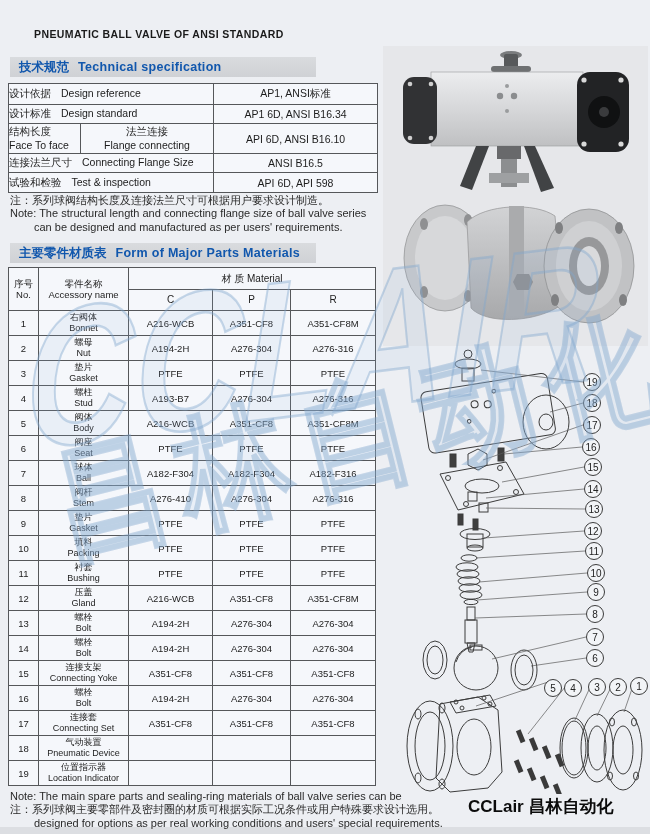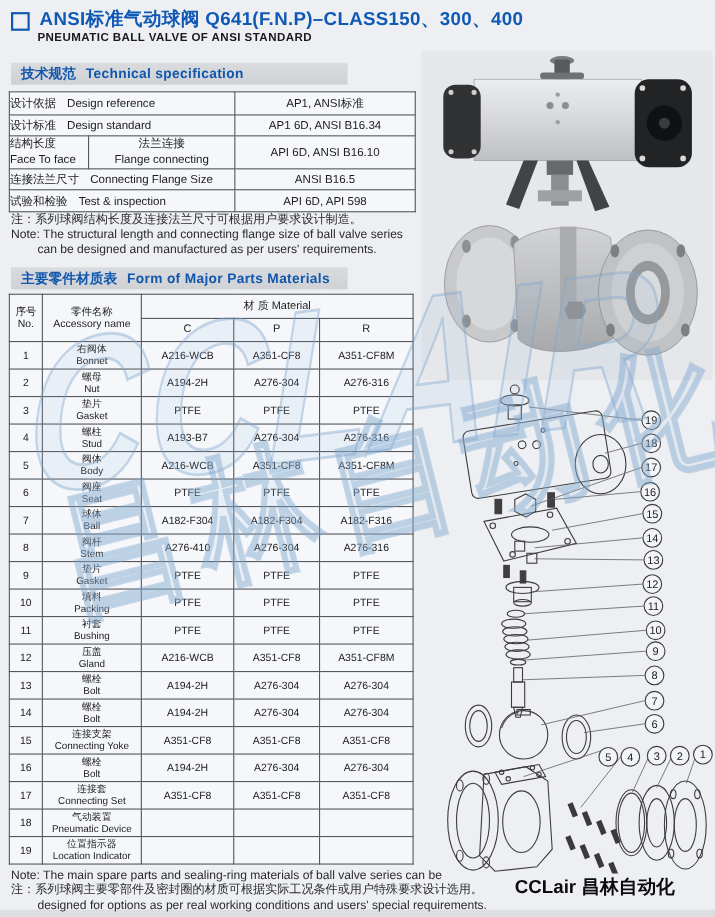--- a/index.html
+++ b/index.html
@@ -56,24 +56,20 @@
   .bottom-strip{position:absolute;left:0;bottom:0;width:100%;height:7px;background:#dcdee2;}
 </style>
 </head>
 <body>
 
 <div class="page">
 
   <div class="wm wm-latin">CCLAIR</div>
   <div class="wm wm-cjk">昌林自动化</div>
 
-  <div class="title-row">
-    <span class="title-sq"></span>
-    <h1 class="page-title">ANSI标准气动球阀  Q641(F.N.P)–CLASS150、300、400</h1>
-  </div>
   <div class="page-sub">PNEUMATIC BALL VALVE OF ANSI STANDARD</div>
 
   <div class="secbar" style="top:57px;">
     <span>技术规范</span>
     <span class="en">Technical  specification</span>
   </div>
 
   <table class="spec-table">
     <colgroup>
         <col style="width:72px">

